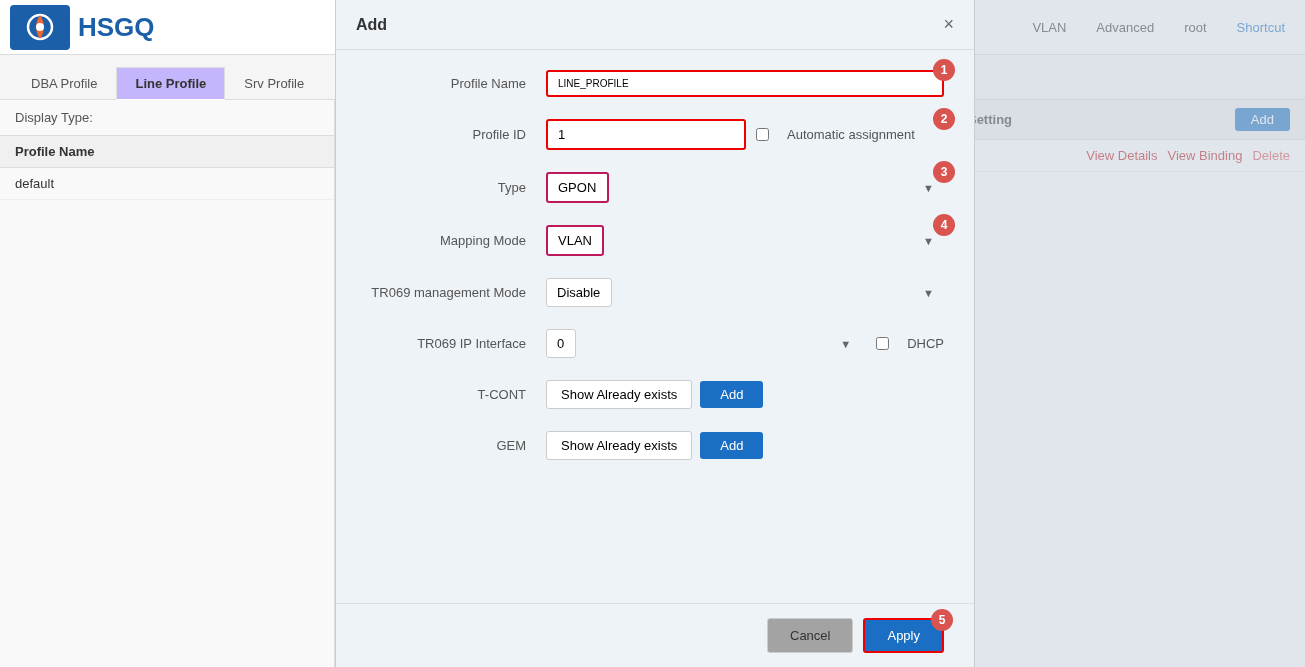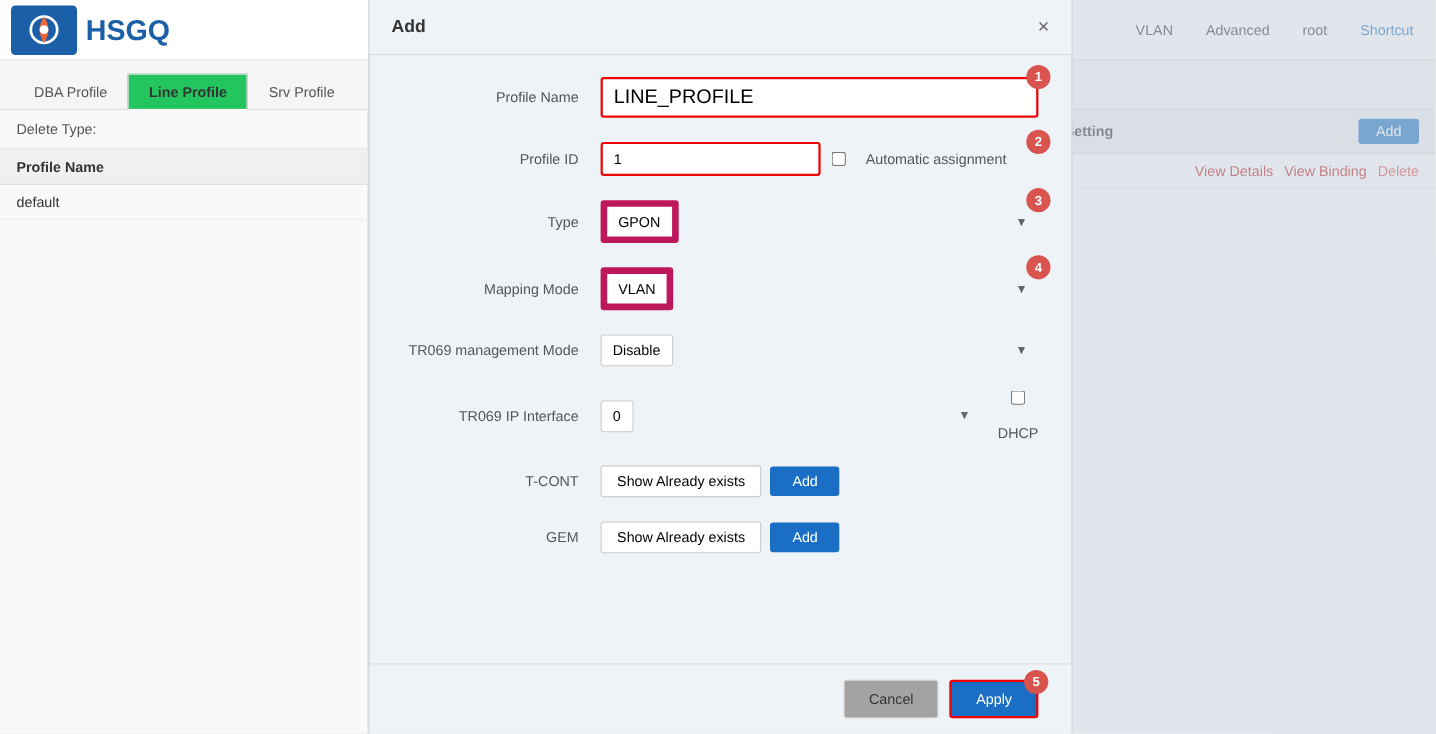--- a/index.html
+++ b/index.html
@@ -28,21 +28,21 @@
 
     
     .tabs-row {
       position: absolute; top: 55px; left: 0; right: 0; height: 45px;
       background: #f5f5f5; display: flex; align-items: flex-end; border-bottom: 1px solid #ddd; padding-left: 12px; z-index: 1;
     }
     .tab {
       padding: 8px 18px; cursor: pointer; font-size: 13px; color: #555; border: 1px solid transparent; border-bottom: none; background: transparent;
     }
     .tab.active {
-      background: #22c55e; color: #333; font-weight: bold; border: 1px solid #ddd; border-bottom: 1px solid #fff; margin-bottom: -1px;
+      background: #c4b5fd; color: #333; font-weight: bold; border: 1px solid #ddd; border-bottom: 1px solid #fff; margin-bottom: -1px;
     }
 
     
     .left-panel {
       position: absolute; top: 100px; left: 0; width: 335px; bottom: 0; background: #f9f9f9; border-right: 1px solid #ddd; z-index: 1;
     }
     .display-type-row {
       display: flex; align-items: center; padding: 10px 15px; gap: 10px; border-bottom: 1px solid #ddd;
     }
     .display-type-label { font-size: 13px; color: #555; }
@@ -101,33 +101,33 @@
 
     .modal-body { padding: 20px 30px; }
 
     .form-row {
       display: flex; align-items: center; margin-bottom: 22px;
     }
     .form-label {
       width: 180px; text-align: right; padding-right: 20px; font-size: 13px; color: #555;
     }
     .form-control {
-      flex: 1; padding: 6px 10px; border: 1px solid #ccc; border-radius: 3px; font-size: 18px; background: #fff;
+      flex: 1; padding: 6px 10px; border: 1px solid #ccc; border-radius: 3px; font-size: 10px; background: #fff;
     }
     .form-control.highlighted { border: 2px solid #e00; }
     .form-select {
       flex: 1; padding: 6px 10px; border: 1px solid #ccc; border-radius: 3px; font-size: 13px; background: #fff; appearance: none; cursor: pointer; position: relative;
     }
     .select-wrap {
       flex: 1; position: relative;
     }
     .select-arrow {
       position: absolute; right: 10px; top: 50%; transform: translateY(-50%); pointer-events: none; font-size: 11px; color: #666;
     }
-    .form-select.highlighted { border: 6px solid #be185d; }
+    .form-select.highlighted { border: 2px solid #be185d; }
 
     .checkbox-group { display: flex; align-items: center; gap: 18px; margin-left: 10px; }
     .checkbox-group input { cursor: pointer; }
     .checkbox-group label { font-size: 13px; color: #555; cursor: pointer; }
 
     .profile-id-row {
       display: flex; align-items: center; flex: 1;
     }
     .profile-id-input {
       width: 200px; padding: 6px 10px; border: 1px solid #ccc; border-radius: 3px; font-size: 13px; background: #fff;
@@ -189,21 +189,21 @@
   <div class="tab active">
     <span>Line Profile</span>
   </div>
   <div class="tab">
     <span>Srv Profile</span>
   </div>
 </div>
 
 <div class="left-panel">
   <div class="display-type-row">
-    <span class="display-type-label">Delete Type:</span>
+    <span class="display-type-label">Display Type:</span>
   </div>
   <div class="table-header">Profile Name</div>
   <div class="table-row">
     <span>default</span>
   </div>
 </div>
 
 <div class="right-panel">
   <div class="right-table-header">
     <span class="col-profile">Profile Name</span>
@@ -289,21 +289,21 @@
     </div>
 
     <div class="form-row">
       <span class="form-label">TR069 IP Interface</span>
       <div class="select-wrap">
         <select class="form-select">
           <option>0</option>
         </select>
         <span class="select-arrow">▼</span>
       </div>
-      <div class="checkbox-group" style="margin-left:15px;flex-direction:column;">
+      <div class="checkbox-group" style="margin-left:15px;">
         <input type="checkbox" id="dhcp-check" style="">
         <label for="dhcp-check">DHCP</label>
       </div>
     </div>
 
     <div class="form-row">
       <span class="form-label">T-CONT</span>
       <button class="show-btn">Show Already exists</button>
       <button class="add-btn-small">Add</button>
     </div>

